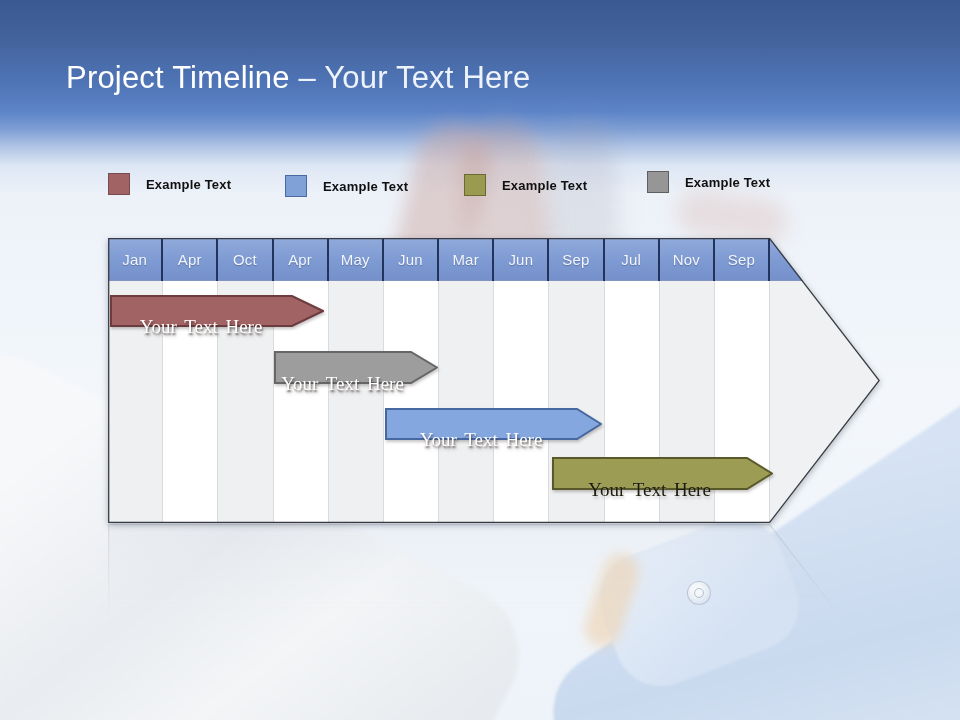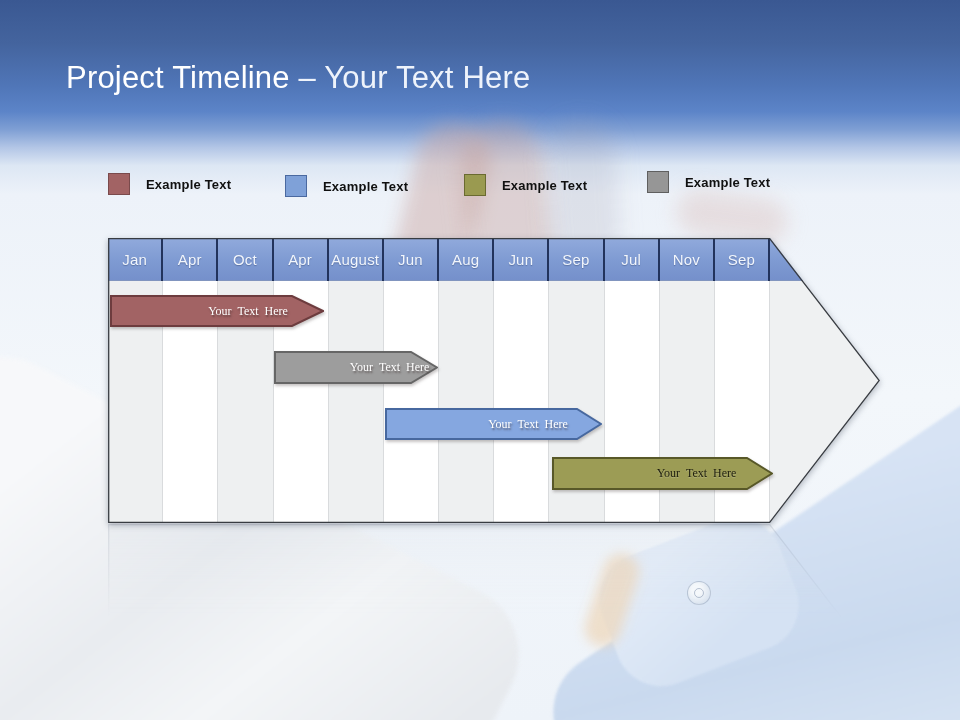--- a/index.html
+++ b/index.html
@@ -72,22 +72,22 @@
         text-shadow:0 1px 1px rgba(30,45,85,.35);}
   .tl-body{position:absolute;left:0;top:43px;width:662px;height:242px;
         background-image:
           repeating-linear-gradient(90deg,rgba(0,0,0,0) 0px,rgba(0,0,0,0) 54.2px,#d9dbdd 54.2px,#d9dbdd 55.17px),
           repeating-linear-gradient(90deg,#eef0f1 0px,#eef0f1 55.17px,#ffffff 55.17px,#ffffff 110.34px);}
   .tl-tipfill{position:absolute;left:662px;top:43px;width:110px;height:242px;background:#eff1f2;}
   .tl-outline{position:absolute;left:0;top:0;pointer-events:none;}
   
   .bar{position:absolute;filter:drop-shadow(1.5px 2px 1.5px rgba(70,60,60,.30));}
   .bar svg{position:absolute;left:0;top:0;}
-  .bar-label{position:absolute;left:0;top:0;height:100%;display:flex;align-items:center;justify-content:center;
-        font-family:"Liberation Serif","DejaVu Serif",serif;font-size:12px;word-spacing:3px;white-space:nowrap;padding-left:47px;}
+  .bar-label{position:absolute;left:0;top:16px;height:100%;display:flex;align-items:center;justify-content:center;
+        font-family:"Liberation Serif","DejaVu Serif",serif;font-size:19px;word-spacing:3px;white-space:nowrap;}
   .lbl-light{color:#ffffff;text-shadow:1px 1.5px 2px rgba(50,35,35,.55);}
   .lbl-dark{color:#1c1c0c;text-shadow:0 1px 1px rgba(255,255,255,.25);}
   
   .tl-reflection{position:absolute;left:108px;top:524px;width:772px;height:115px;overflow:hidden;
         opacity:.35;pointer-events:none;
         -webkit-mask-image:linear-gradient(to bottom,rgba(0,0,0,.85),rgba(0,0,0,0) 82%);
         mask-image:linear-gradient(to bottom,rgba(0,0,0,.85),rgba(0,0,0,0) 82%);}
   .tl-mirror{position:absolute;left:0;top:0;width:772px;height:285px;transform:scaleY(-1);}
   .mirror-fill{position:absolute;inset:0;
         clip-path:polygon(0 0,662px 0,772px 142.5px,662px 285px,0 285px);
@@ -142,23 +142,23 @@
   <div class="timeline">
     <div class="tl-clip">
       <div class="tl-body"></div>
       <div class="tl-tipfill"></div>
       <div class="tl-header">
         <div class="tl-months">
           <div class="month-cell">Jan</div>
           <div class="month-cell">Apr</div>
           <div class="month-cell">Oct</div>
           <div class="month-cell">Apr</div>
-          <div class="month-cell">August</div>
+          <div class="month-cell">May</div>
           <div class="month-cell">Jun</div>
-          <div class="month-cell">Aug</div>
+          <div class="month-cell">Mar</div>
           <div class="month-cell">Jun</div>
           <div class="month-cell">Sep</div>
           <div class="month-cell">Jul</div>
           <div class="month-cell">Nov</div>
           <div class="month-cell">Sep</div>
         </div>
       </div>
 
       <div class="bar" style="left:2px;top:57px;width:214px;height:32px;">
         <svg width="214" height="32" viewBox="0 0 214 32">

